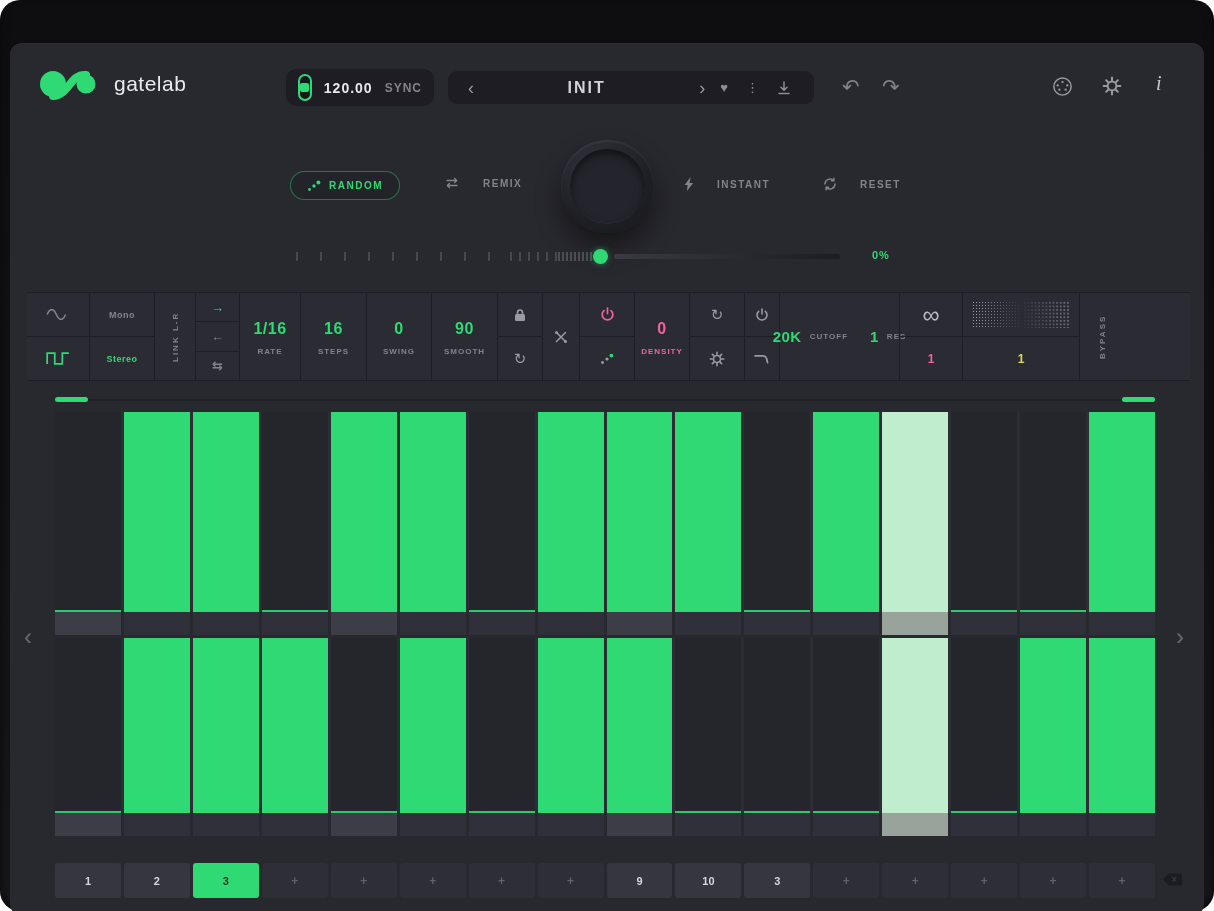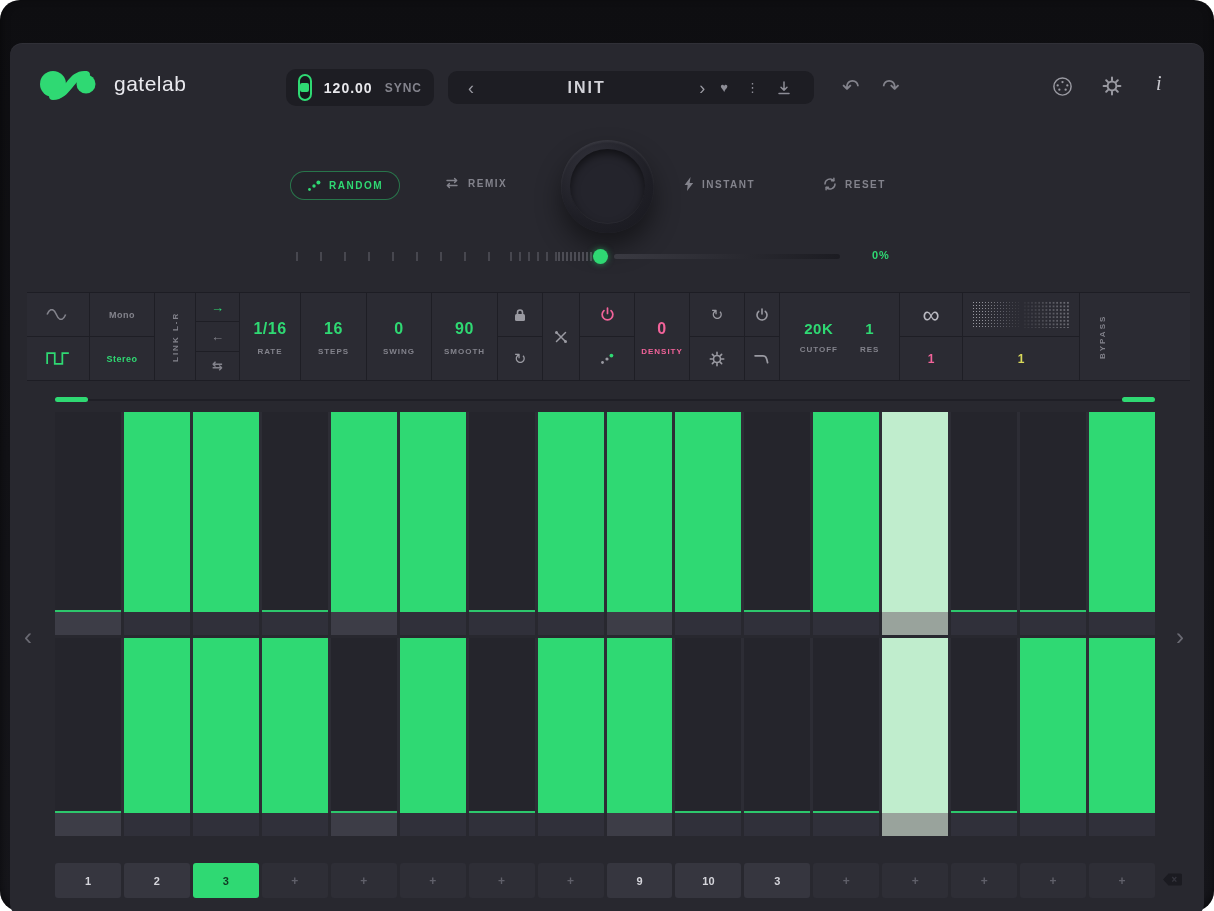--- a/index.html
+++ b/index.html
@@ -27,21 +27,21 @@
   .undo,.redo{position:absolute;top:32px;color:#83838c;font-size:21px;cursor:pointer;}
   .undo{left:832px;} .redo{left:872px;}
   .hdr-icon{position:absolute;top:33px;cursor:pointer;display:flex;align-items:center;justify-content:center;}
   .midi{left:1042px;} .gear-top{left:1092px;}
   .info{left:1146px;top:29px;color:#c9c9cf;font-size:20px;font-style:italic;font-family:"Liberation Serif",serif;}
 
   
   .random-btn{position:absolute;left:280px;top:128px;height:29px;padding:0 16px;border-radius:15px;
     background:#23232a;border:1px solid rgba(47,217,115,.45);display:flex;align-items:center;gap:8px;
     color:#2fd973;font-size:10px;font-weight:700;letter-spacing:1.5px;cursor:pointer;box-sizing:border-box;}
-  .ghost-act{position:absolute;top:134px;display:flex;align-items:center;gap:8px;color:#83838c;
+  .ghost-act{position:absolute;top:134px;display:flex;align-items:center;gap:23px;color:#83838c;
     font-size:10px;font-weight:700;letter-spacing:1.5px;cursor:pointer;}
   .remix{left:434px;} .instant{left:674px;} .reset{left:813px;}
   .big-knob{position:absolute;left:551px;top:97px;width:93px;height:93px;border-radius:50%;
     background:radial-gradient(circle at 38% 30%,#33333c,#1e1e25 62%,#18181e);
     box-shadow:0 14px 26px rgba(0,0,0,.45),inset 0 2px 2px rgba(255,255,255,.07);cursor:pointer;}
   .big-knob::after{content:'';position:absolute;inset:9px;border-radius:50%;background:#24242c;
     box-shadow:inset 0 4px 9px rgba(0,0,0,.55),inset 0 -1px 1px rgba(255,255,255,.05);}
 
   
   .ticks{position:absolute;left:286px;top:208px;height:11px;display:flex;align-items:center;}
@@ -70,21 +70,21 @@
   .vert{writing-mode:vertical-rl;transform:rotate(180deg);color:#83838c;font-size:8px;font-weight:700;
     letter-spacing:2px;display:flex;align-items:center;justify-content:center;flex:1;cursor:pointer;}
   .arrow-row{flex:1;display:flex;align-items:center;justify-content:center;color:#83838c;
     font-size:13px;font-weight:700;cursor:pointer;}
   .arrow-row.divided{border-bottom:1px solid #1e1e25;}
   .arrow-row.on{color:#2fd973;}
   .ico{color:#9a9aa2;display:flex;align-items:center;justify-content:center;}
   .ico.pink{color:#f2639a;}
   .glyph{font-size:15px;color:#9a9aa2;}
   .filter-cols{flex:1;display:flex;align-items:center;justify-content:center;gap:22px;cursor:pointer;}
-  .fcol{display:flex;flex-direction:column;align-items:center;gap:8px;}
+  .fcol{display:flex;flex-direction:row;align-items:center;gap:8px;}
   .fcol .val{font-size:15px;}
   .slot-num{font-size:12px;font-weight:700;}
   .slot-num.pink{color:#f2639a;} .slot-num.yellow{color:#d9d95a;}
   .inf-glyph{font-size:24px;color:#b9b9c1;line-height:1;}
   .noise-wrap{display:flex;gap:4px;align-items:center;}
   .noise-swatch{width:47px;height:27px;background-color:#2b2b33;
     background-image:radial-gradient(circle,#9a9aa2 .8px,transparent .95px);background-size:3px 3px;
     -webkit-mask-image:linear-gradient(90deg,#000 15%,rgba(0,0,0,.1));mask-image:linear-gradient(90deg,#000 15%,rgba(0,0,0,.1));}
   .noise-swatch.alt{opacity:.55;background-size:3.6px 3.6px;
     -webkit-mask-image:linear-gradient(270deg,#000 15%,rgba(0,0,0,.12));mask-image:linear-gradient(270deg,#000 15%,rgba(0,0,0,.12));}

